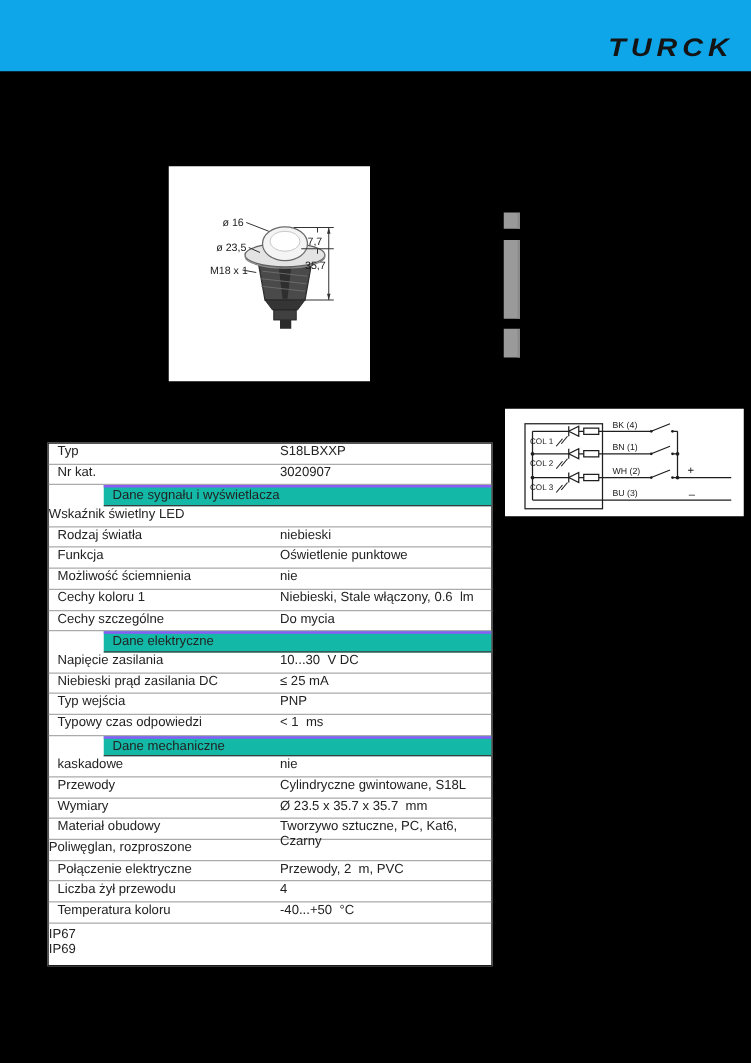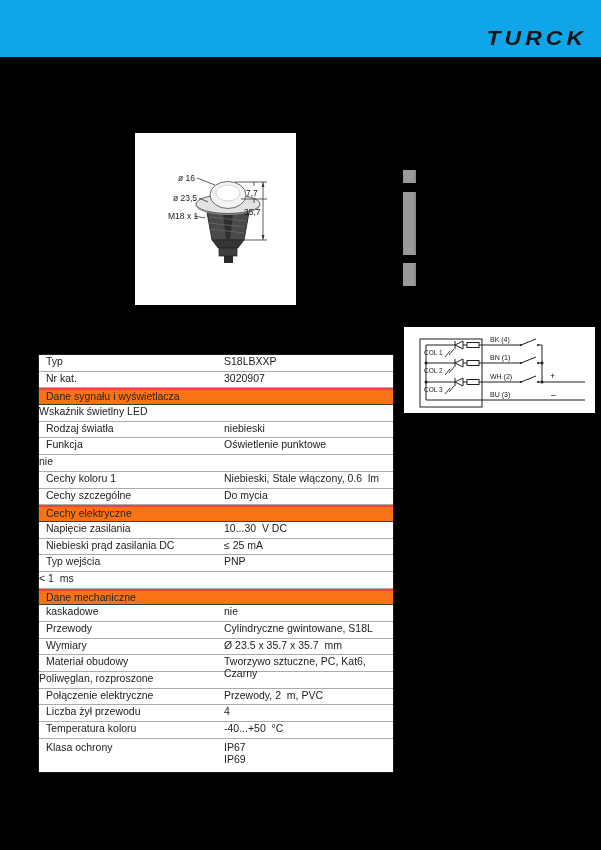--- a/index.html
+++ b/index.html
@@ -34,21 +34,21 @@
     position:absolute;left:38px;top:354px;width:356px;background:#fff;
     border:1.5px solid #1c1c1c;box-sizing:border-box;
   }
   .trow{
     display:flex;align-items:flex-start;height:16.7px;
     border-bottom:1px solid #ababab;box-sizing:border-box;
     font-size:10.5px;color:#222;line-height:12px;
   }
   .trow:last-child{border-bottom:none;}
   .trow.section{
-    background:#f97316;border-top:2px solid #ef4444;border-bottom:1px solid #3c3c3c;
+    background:#14b8a6;border-top:2px solid #8b5cf6;border-bottom:1px solid #3c3c3c;margin-left:44px;
   }
   .trow.tall{height:33px;align-items:flex-start;padding-top:2px;}
   .cell{white-space:pre-wrap;}
   .cell.label{width:178px;padding-left:7px;flex:none;}
   .cell.value{flex:1;padding-right:4px;}
   svg text{font-family:"Liberation Sans",sans-serif;fill:#1a1a1a;}
 </style>
 </head>
 <body>
 
@@ -188,46 +188,48 @@
     </div>
     <div class="trow">
       <div class="cell label">Rodzaj światła</div>
       <div class="cell value">niebieski</div>
     </div>
     <div class="trow">
       <div class="cell label">Funkcja</div>
       <div class="cell value">Oświetlenie punktowe</div>
     </div>
     <div class="trow">
+      <div class="cell label">Możliwość ściemnienia</div>
       <div class="cell value">nie</div>
     </div>
     <div class="trow">
       <div class="cell label">Cechy koloru 1</div>
       <div class="cell value">Niebieski, Stale włączony, 0.6  lm</div>
     </div>
     <div class="trow">
       <div class="cell label">Cechy szczególne</div>
       <div class="cell value">Do mycia</div>
     </div>
     <div class="trow section">
-      <div class="cell label">Cechy elektryczne</div>
+      <div class="cell label">Dane elektryczne</div>
     </div>
     <div class="trow">
       <div class="cell label">Napięcie zasilania</div>
       <div class="cell value">10...30  V DC</div>
     </div>
     <div class="trow">
       <div class="cell label">Niebieski prąd zasilania DC</div>
       <div class="cell value">≤ 25 mA</div>
     </div>
     <div class="trow">
       <div class="cell label">Typ wejścia</div>
       <div class="cell value">PNP</div>
     </div>
     <div class="trow">
+      <div class="cell label">Typowy czas odpowiedzi</div>
       <div class="cell value">&lt; 1  ms</div>
     </div>
     <div class="trow section">
       <div class="cell label">Dane mechaniczne</div>
     </div>
     <div class="trow">
       <div class="cell label">kaskadowe</div>
       <div class="cell value">nie</div>
     </div>
     <div class="trow">
@@ -251,17 +253,16 @@
     </div>
     <div class="trow">
       <div class="cell label">Liczba żył przewodu</div>
       <div class="cell value">4</div>
     </div>
     <div class="trow">
       <div class="cell label">Temperatura koloru</div>
       <div class="cell value">-40...+50  °C</div>
     </div>
     <div class="trow tall">
-      <div class="cell label">Klasa ochrony</div>
       <div class="cell value">IP67
 IP69</div>
     </div>
   </div>
 
 </body></html>

